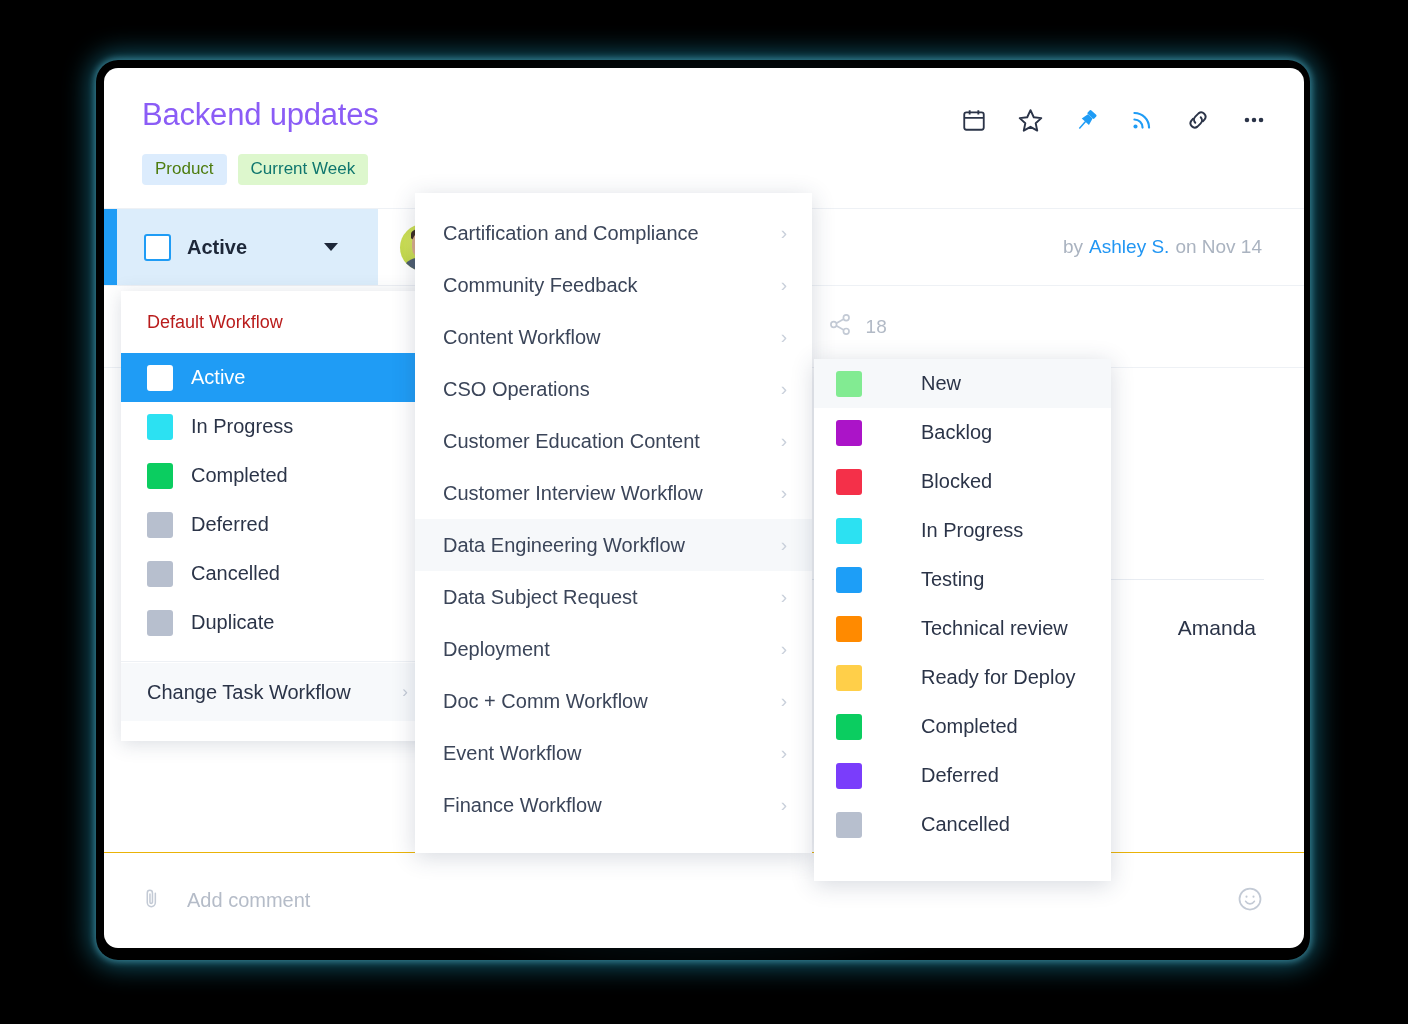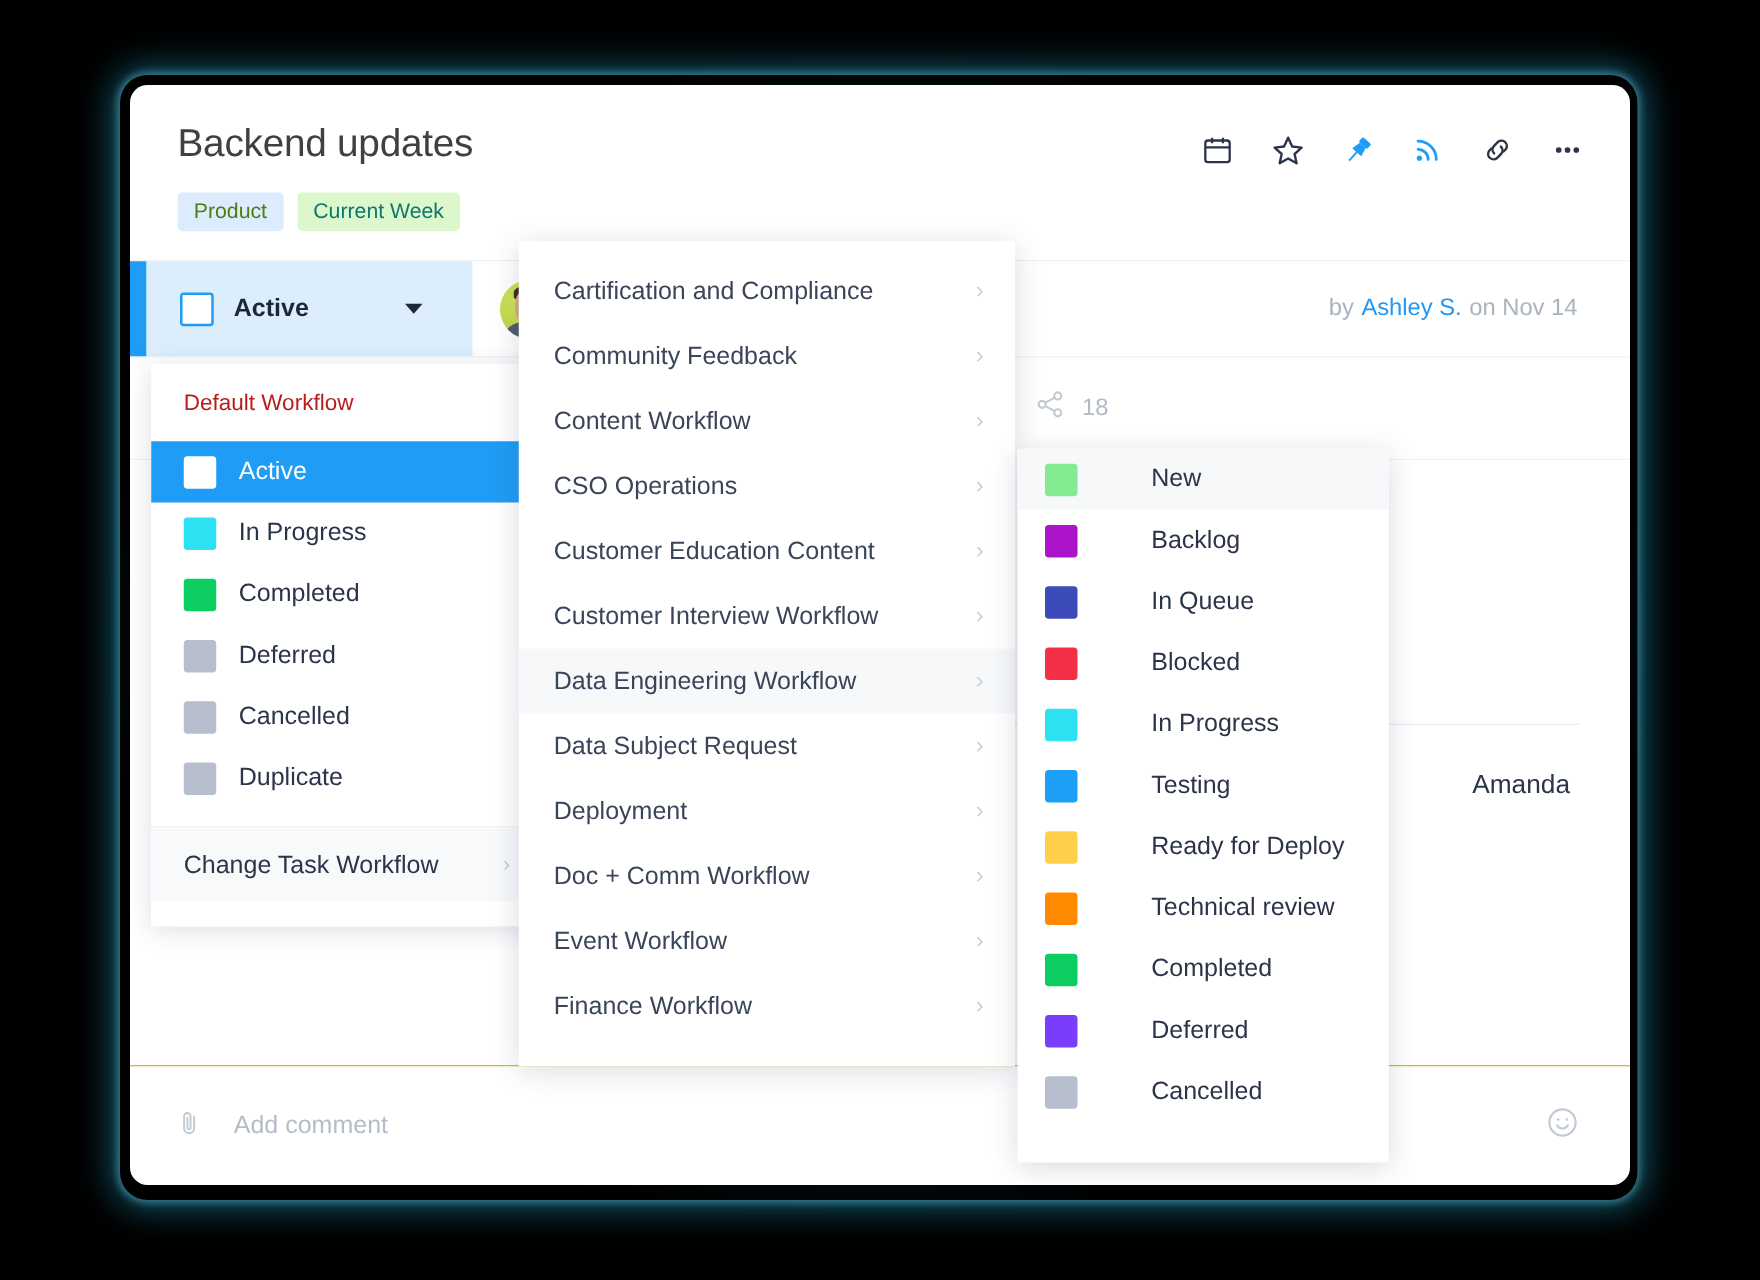--- a/index.html
+++ b/index.html
@@ -54,21 +54,21 @@
   }
 
   
   .card-header {
     position: relative;
     padding: 30px 40px 0 38px;
     height: 140px;
   }
   .task-title {
     font-size: 31px;
-    color: #404040;
+    color: #8b5cf6;
     font-weight: 400;
     letter-spacing: -0.2px;
     line-height: 1.1;
   }
   .tag-row {
     margin-top: 22px;
     display: flex;
     gap: 11px;
   }
   .tag {
@@ -584,44 +584,40 @@
     <div id="right-items">
         <div class="right-item hovered">
           <span class="right-swatch" style="background: rgb(130, 235, 146);"></span>
           <span>New</span>
         </div>
         <div class="right-item">
           <span class="right-swatch" style="background: rgb(171, 20, 200);"></span>
           <span>Backlog</span>
         </div>
         <div class="right-item">
-          <span class="right-swatch" style="background: rgb(61, 75, 186);"></span>
-          <span>In Queue</span>
-        </div>
-        <div class="right-item">
           <span class="right-swatch" style="background: rgb(244, 48, 73);"></span>
           <span>Blocked</span>
         </div>
         <div class="right-item">
           <span class="right-swatch" style="background: rgb(44, 225, 242);"></span>
           <span>In Progress</span>
         </div>
         <div class="right-item">
           <span class="right-swatch" style="background: rgb(29, 158, 247);"></span>
           <span>Testing</span>
         </div>
         <div class="right-item">
+          <span class="right-swatch" style="background: rgb(255, 138, 0);"></span>
+          <span>Technical review</span>
+        </div>
+        <div class="right-item">
           <span class="right-swatch" style="background: rgb(255, 207, 73);"></span>
           <span>Ready for Deploy</span>
         </div>
         <div class="right-item">
-          <span class="right-swatch" style="background: rgb(255, 138, 0);"></span>
-          <span>Technical review</span>
-        </div>
-        <div class="right-item">
           <span class="right-swatch" style="background: rgb(11, 205, 96);"></span>
           <span>Completed</span>
         </div>
         <div class="right-item">
           <span class="right-swatch" style="background: rgb(122, 61, 251);"></span>
           <span>Deferred</span>
         </div>
         <div class="right-item">
           <span class="right-swatch" style="background: rgb(183, 191, 206);"></span>
           <span>Cancelled</span>

